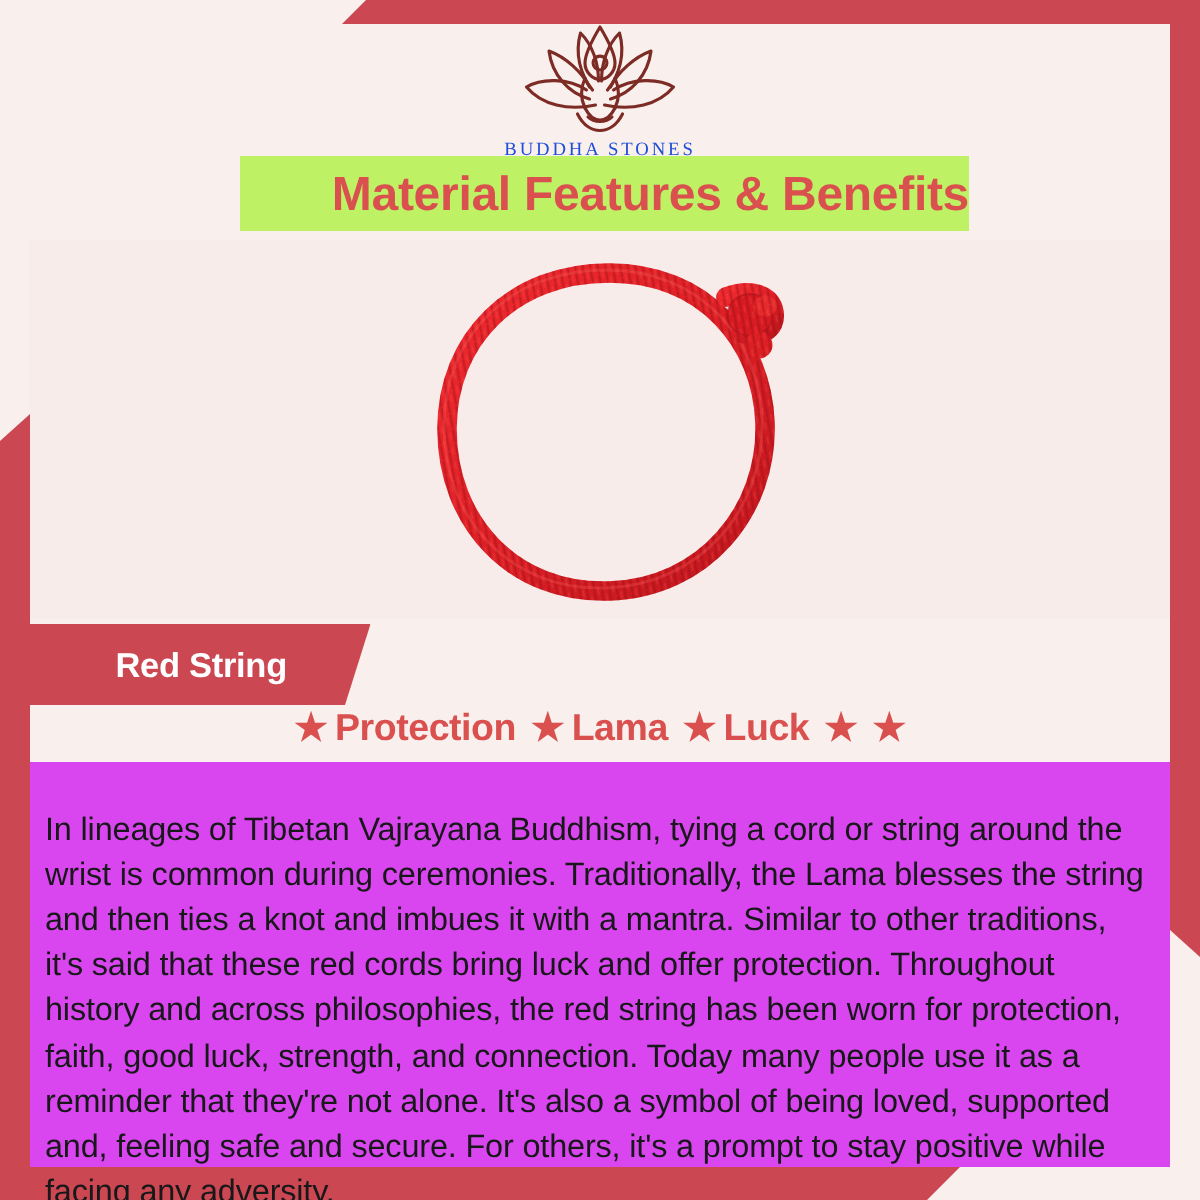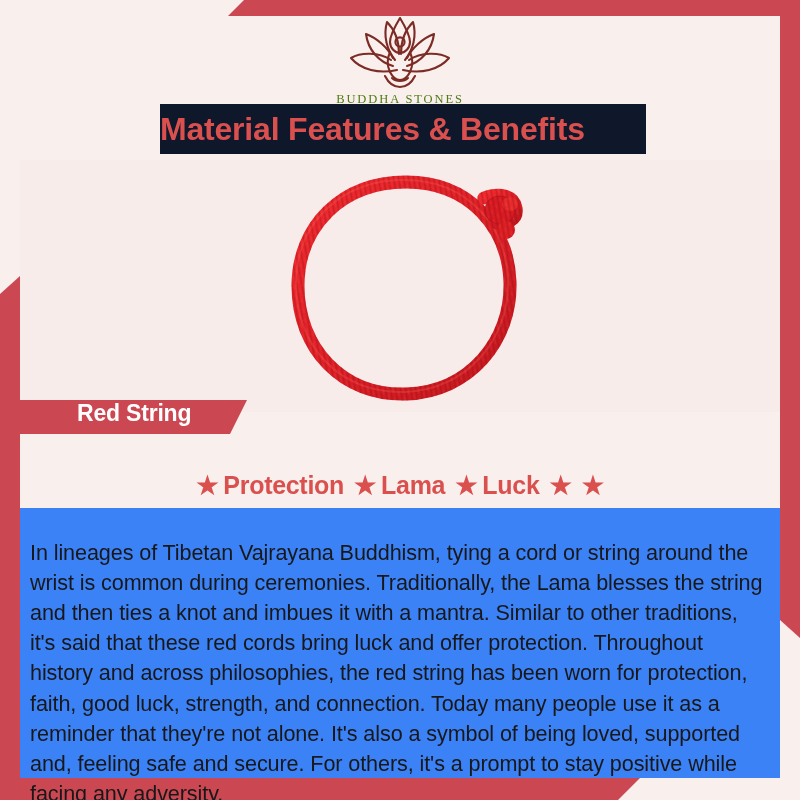--- a/index.html
+++ b/index.html
@@ -69,33 +69,33 @@
     display: flex;
     flex-direction: column;
     align-items: center;
   }
   .logo-mark { line-height: 0; }
   .logo-word {
     margin-top: 2px;
     font-family: "Liberation Serif", serif;
     font-size: 12.5px;
     letter-spacing: 1.9px;
-    color: #4d7c0f;
+    color: #1d4ed8;
   }
 
   .title-band {
     position: absolute;
     top: 104px;
     left: 160px;
     width: 486px;
     height: 50px;
-    background: #0f172a;
-    display: flex;
-    align-items: center;
-    justify-content: flex-start;
+    background: #bef264;
+    display: flex;
+    align-items: center;
+    justify-content: flex-end;
   }
   .title-text {
     font-size: 32px;
     font-weight: bold;
     color: #d9504f;
     letter-spacing: -0.2px;
     white-space: nowrap;
   }
 
   
@@ -110,27 +110,28 @@
   .bracelet {
     position: absolute;
     top: 8px;
     left: 50%;
     transform: translateX(-48%);
   }
 
   
   .label-banner {
     position: absolute;
-    top: 400px;
+    top: 416px;
     left: 20px;
     width: 227px;
-    height: 34px;
+    height: 54px;
     background: #cb4751;
     clip-path: polygon(0 0, 100% 0, calc(100% - 17px) 100%, 0 100%);
     display: flex;
+    align-items: center;
   }
   .label-text {
     color: #ffffff;
     font-size: 23px;
     font-weight: bold;
     padding-left: 57px;
     letter-spacing: -0.2px;
   }
 
   
@@ -161,21 +162,21 @@
     color: #d9504f;
   }
 
   
   .body-panel {
     position: absolute;
     top: 508px;
     left: 20px;
     width: 760px;
     height: 270px;
-    background: #3b82f6;
+    background: #d946ef;
     box-sizing: border-box;
     padding: 8px 16px 0 10px;
   }
   .body-text {
     font-size: 21.6px;
     line-height: 30.2px;
     color: #18181a;
     font-weight: 500;
     letter-spacing: -0.1px;
   }

